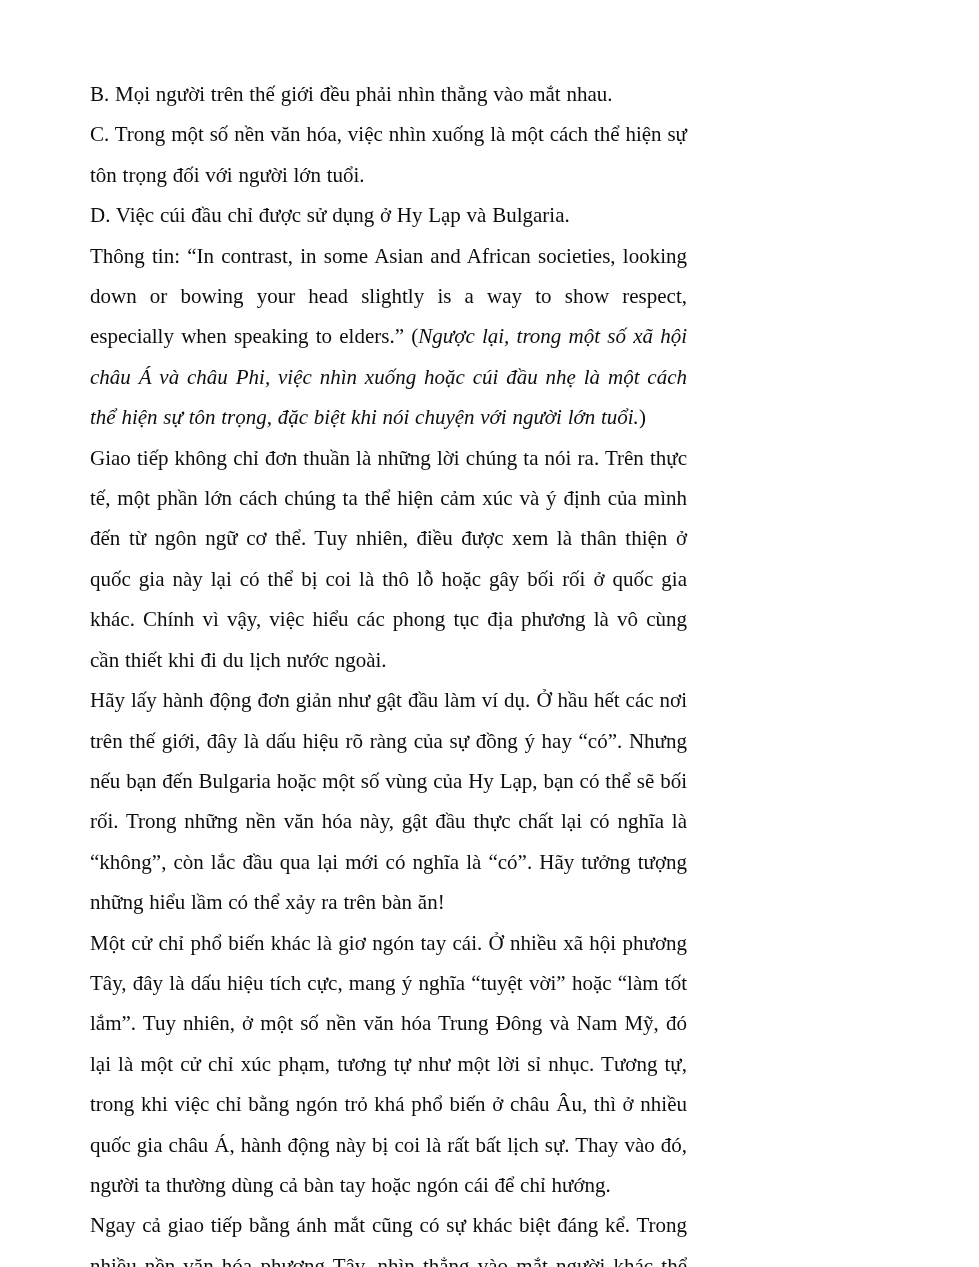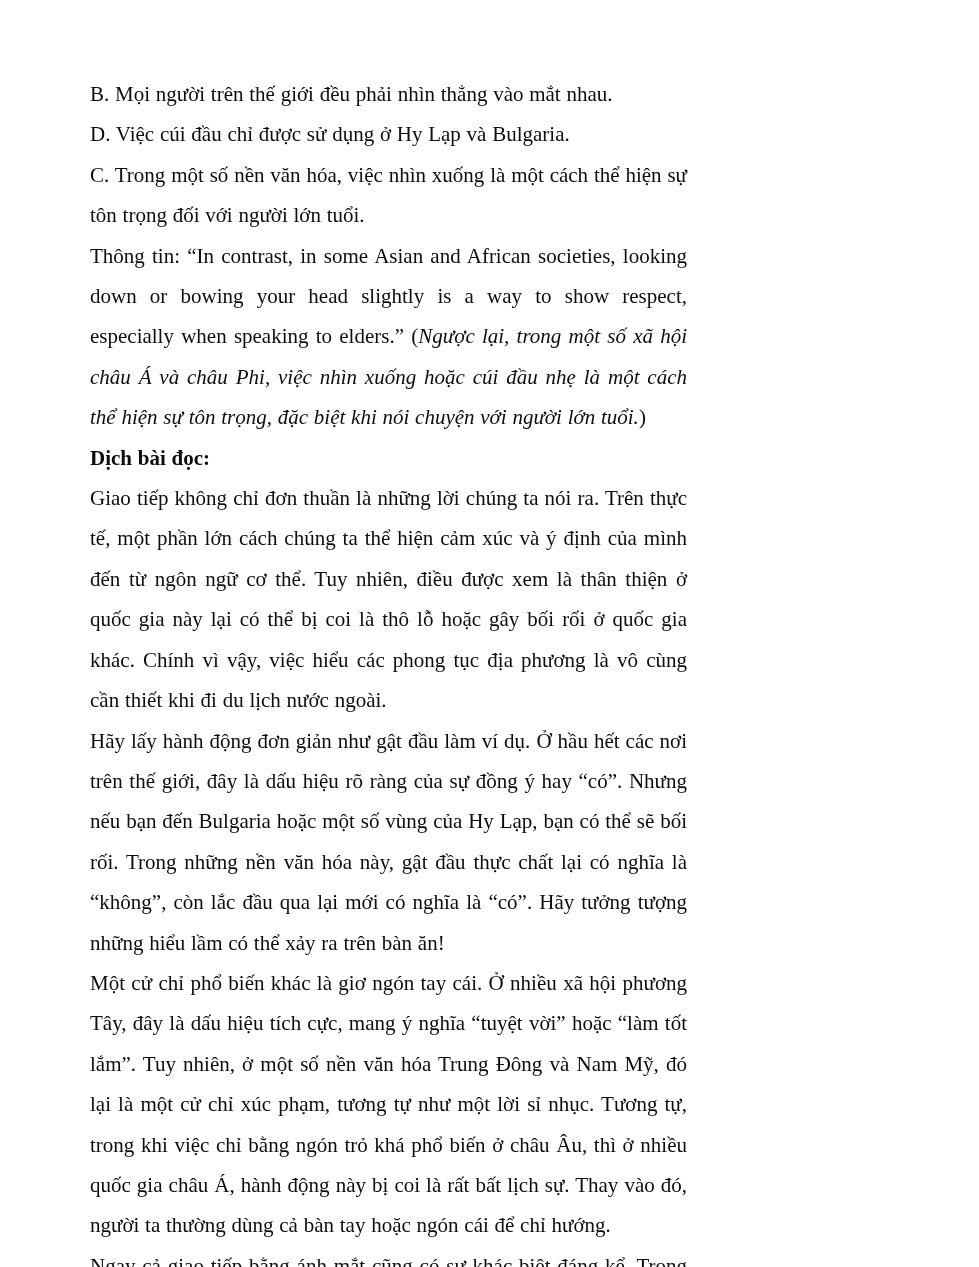--- a/index.html
+++ b/index.html
@@ -29,22 +29,21 @@
   }
   .doc p.bold { font-weight: bold; }
   .run.italic { font-style: italic; }
 </style>
 </head>
 <body>
 
 <div class="page">
   <div class="doc" id="doc-body">
       <p><span class="run">B. Mọi người trên thế giới đều phải nhìn thẳng vào mắt nhau.</span></p>
+      <p><span class="run">C. Trong một số nền văn hóa, việc nhìn xuống là một cách thể hiện sự tôn trọng đối với người lớn tuổi.</span></p>
       <p><span class="run">D. Việc cúi đầu chỉ được sử dụng ở Hy Lạp và Bulgaria.</span></p>
-      <p><span class="run">C. Trong một số nền văn hóa, việc nhìn xuống là một cách thể hiện sự tôn trọng đối với người lớn tuổi.</span></p>
       <p><span class="run">Thông tin: “In contrast, in some Asian and African societies, looking down or bowing your head slightly is a way to show respect, especially when speaking to elders.” (</span><span class="run italic">Ngược lại, trong một số xã hội châu Á và châu Phi, việc nhìn xuống hoặc cúi đầu nhẹ là một cách thể hiện sự tôn trọng, đặc biệt khi nói chuyện với người lớn tuổi.</span><span class="run">)</span></p>
-      <p class="bold"><span class="run">Dịch bài đọc:</span></p>
       <p><span class="run">Giao tiếp không chỉ đơn thuần là những lời chúng ta nói ra. Trên thực tế, một phần lớn cách chúng ta thể hiện cảm xúc và ý định của mình đến từ ngôn ngữ cơ thể. Tuy nhiên, điều được xem là thân thiện ở quốc gia này lại có thể bị coi là thô lỗ hoặc gây bối rối ở quốc gia khác. Chính vì vậy, việc hiểu các phong tục địa phương là vô cùng cần thiết khi đi du lịch nước ngoài.</span></p>
       <p><span class="run">Hãy lấy hành động đơn giản như gật đầu làm ví dụ. Ở hầu hết các nơi trên thế giới, đây là dấu hiệu rõ ràng của sự đồng ý hay “có”. Nhưng nếu bạn đến Bulgaria hoặc một số vùng của Hy Lạp, bạn có thể sẽ bối rối. Trong những nền văn hóa này, gật đầu thực chất lại có nghĩa là “không”, còn lắc đầu qua lại mới có nghĩa là “có”. Hãy tưởng tượng những hiểu lầm có thể xảy ra trên bàn ăn!</span></p>
       <p><span class="run">Một cử chỉ phổ biến khác là giơ ngón tay cái. Ở nhiều xã hội phương Tây, đây là dấu hiệu tích cực, mang ý nghĩa “tuyệt vời” hoặc “làm tốt lắm”. Tuy nhiên, ở một số nền văn hóa Trung Đông và Nam Mỹ, đó lại là một cử chỉ xúc phạm, tương tự như một lời sỉ nhục. Tương tự, trong khi việc chỉ bằng ngón trỏ khá phổ biến ở châu Âu, thì ở nhiều quốc gia châu Á, hành động này bị coi là rất bất lịch sự. Thay vào đó, người ta thường dùng cả bàn tay hoặc ngón cái để chỉ hướng.</span></p>
       <p><span class="run">Ngay cả giao tiếp bằng ánh mắt cũng có sự khác biệt đáng kể. Trong nhiều nền văn hóa phương Tây, nhìn thẳng vào mắt người khác thể hiện sự trung thực và quan tâm. Ngược lại, ở một số xã hội châu Á và châu Phi, việc nhìn xuống hoặc cúi đầu nhẹ lại là cách thể hiện sự tôn trọng, đặc biệt khi nói chuyện với người lớn tuổi.</span></p>
     </div>
 </div>
 
 </body></html>

